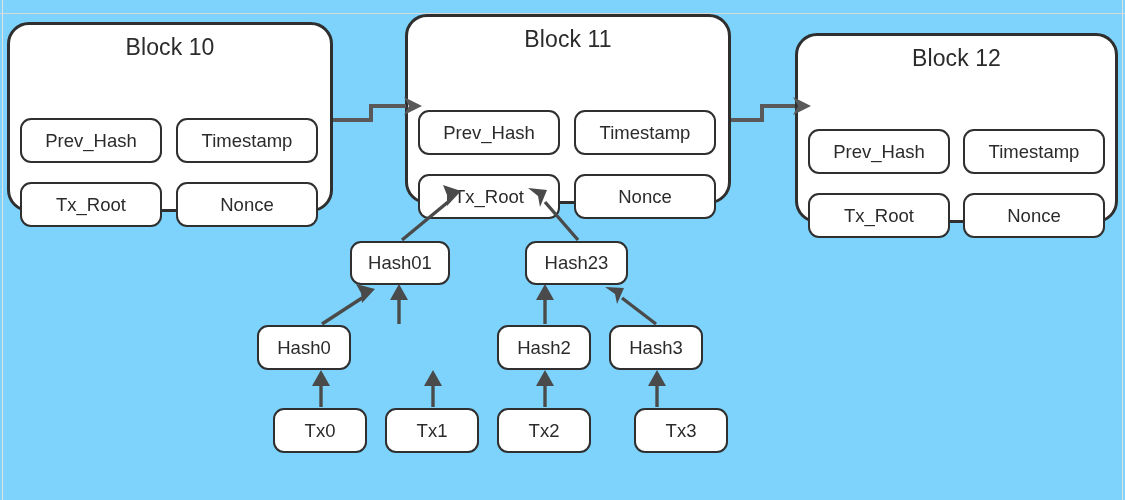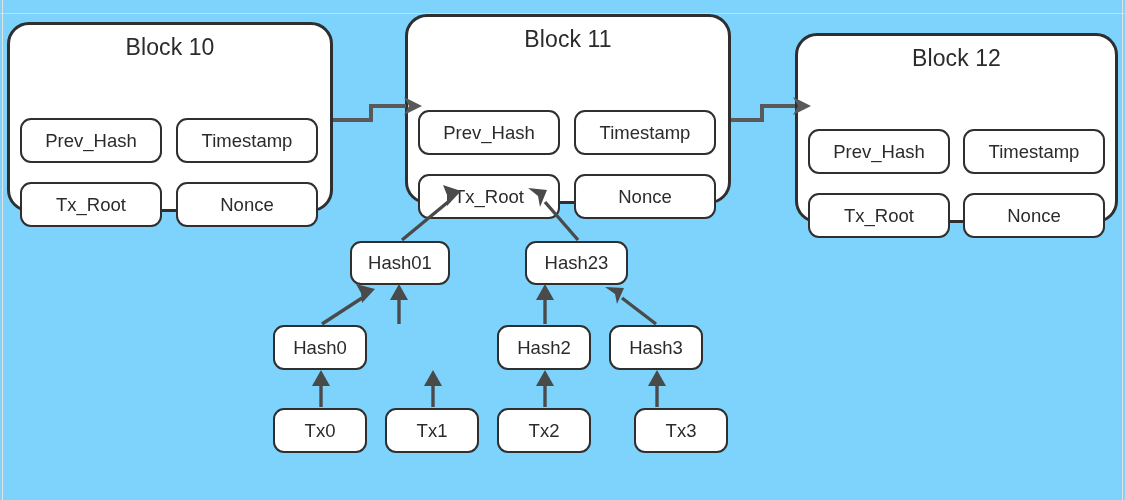--- a/index.html
+++ b/index.html
@@ -154,21 +154,21 @@
     <div class="block-title">Block 12</div>
     <div class="field" style="left:10px;  top:60px;  width:142px; height:45px;">Prev_Hash</div>
     <div class="field" style="left:165px; top:60px;  width:142px; height:45px;">Timestamp</div>
     <div class="field" style="left:10px;  top:124px; width:142px; height:45px;">Tx_Root</div>
     <div class="field" style="left:165px; top:124px; width:142px; height:45px;">Nonce</div>
   </div>
 
   <div class="node" style="left:350px; top:241px; width:100px; height:44px;text-align:right;">Hash01</div>
   <div class="node" style="left:525px; top:241px; width:103px; height:44px;">Hash23</div>
 
-  <div class="node" style="left:273px; top:325px; width:94px; height:45px;">Hash0</div>
+  <div class="node" style="left:257px; top:325px; width:94px; height:45px;">Hash0</div>
   <div class="node" style="left:497px; top:325px; width:94px; height:45px;">Hash2</div>
   <div class="node" style="left:609px; top:325px; width:94px; height:45px;">Hash3</div>
 
   <div class="node" style="left:273px; top:408px; width:94px; height:45px;">Tx0</div>
   <div class="node" style="left:385px; top:408px; width:94px; height:45px;">Tx1</div>
   <div class="node" style="left:497px; top:408px; width:94px; height:45px;">Tx2</div>
   <div class="node" style="left:609px; top:408px; width:94px; height:45px;margin-left:25px;">Tx3</div>
 
   <svg id="arrows" viewBox="0 0 1125 500">
 

